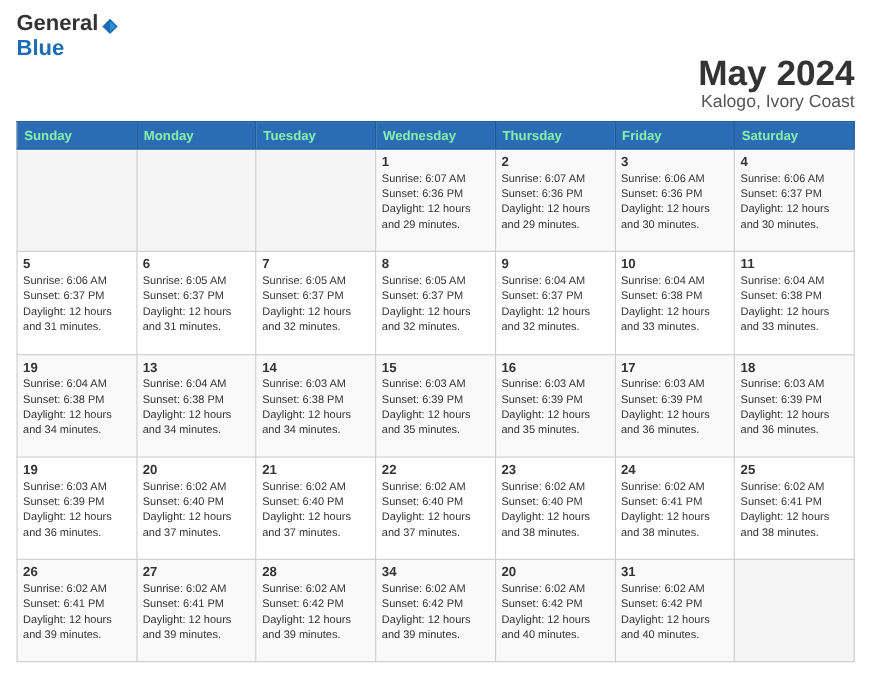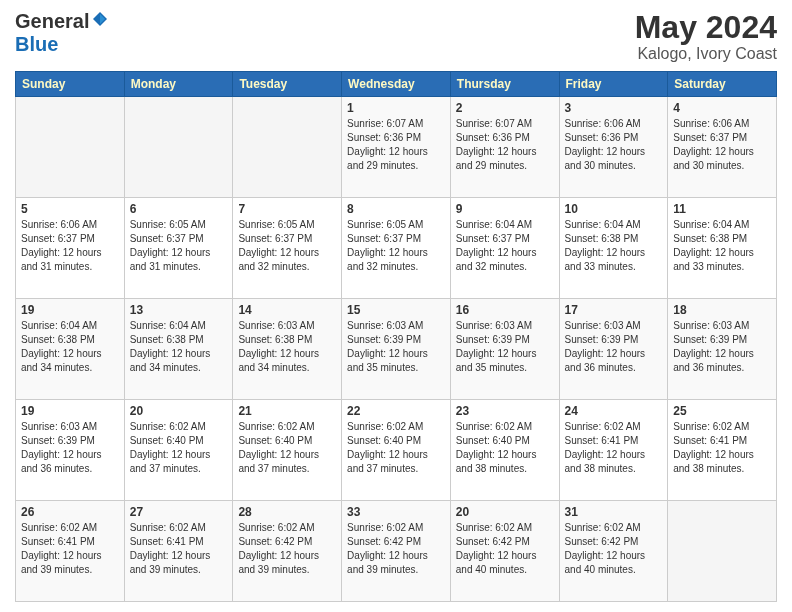--- a/index.html
+++ b/index.html
@@ -23,21 +23,21 @@
       align-items: flex-start;
       margin-bottom: 8px;
     }
     .logo {
       display: flex;
       flex-direction: column;
       align-items: flex-start;
     }
     .logo-text {
       display: flex;
-      align-items: flex-start;
+      align-items: flex-end;
       gap: 0px;
     }
     .logo-general {
       font-size: 20px;
       font-weight: bold;
       color: #333;
     }
     .logo-blue {
       font-size: 20px;
       font-weight: bold;
@@ -50,35 +50,36 @@
       margin-left: 2px;
     }
     .title-block {
       text-align: right;
     }
     .month-title {
       font-size: 32px;
       font-weight: bold;
       color: #333;
       line-height: 1.1;
+      margin-top: 39px;
     }
     .location {
       font-size: 16px;
       color: #555;
     }
     .calendar {
       flex: 1;
       border: 1px solid #ccc;
       border-collapse: collapse;
       width: 100%;
       table-layout: fixed;
     }
     .calendar th {
       background-color: #2a6db5;
-      color: #fef9c3;
+      color: #86efac;
       text-align: left;
       padding: 5px 6px;
       font-size: 12px;
       font-weight: bold;
       border: 1px solid #1a5a9a;
     }
     .calendar td {
       border: 1px solid #ccc;
       vertical-align: top;
       padding: 4px 5px;
@@ -344,21 +345,21 @@
 and 39 minutes.</div>
           </td>
           <td>
             <span class="day-num">28</span>
             <div class="day-info">Sunrise: 6:02 AM
 Sunset: 6:42 PM
 Daylight: 12 hours
 and 39 minutes.</div>
           </td>
           <td>
-            <span class="day-num">33</span>
+            <span class="day-num">34</span>
             <div class="day-info">Sunrise: 6:02 AM
 Sunset: 6:42 PM
 Daylight: 12 hours
 and 39 minutes.</div>
           </td>
           <td>
             <span class="day-num">20</span>
             <div class="day-info">Sunrise: 6:02 AM
 Sunset: 6:42 PM
 Daylight: 12 hours

